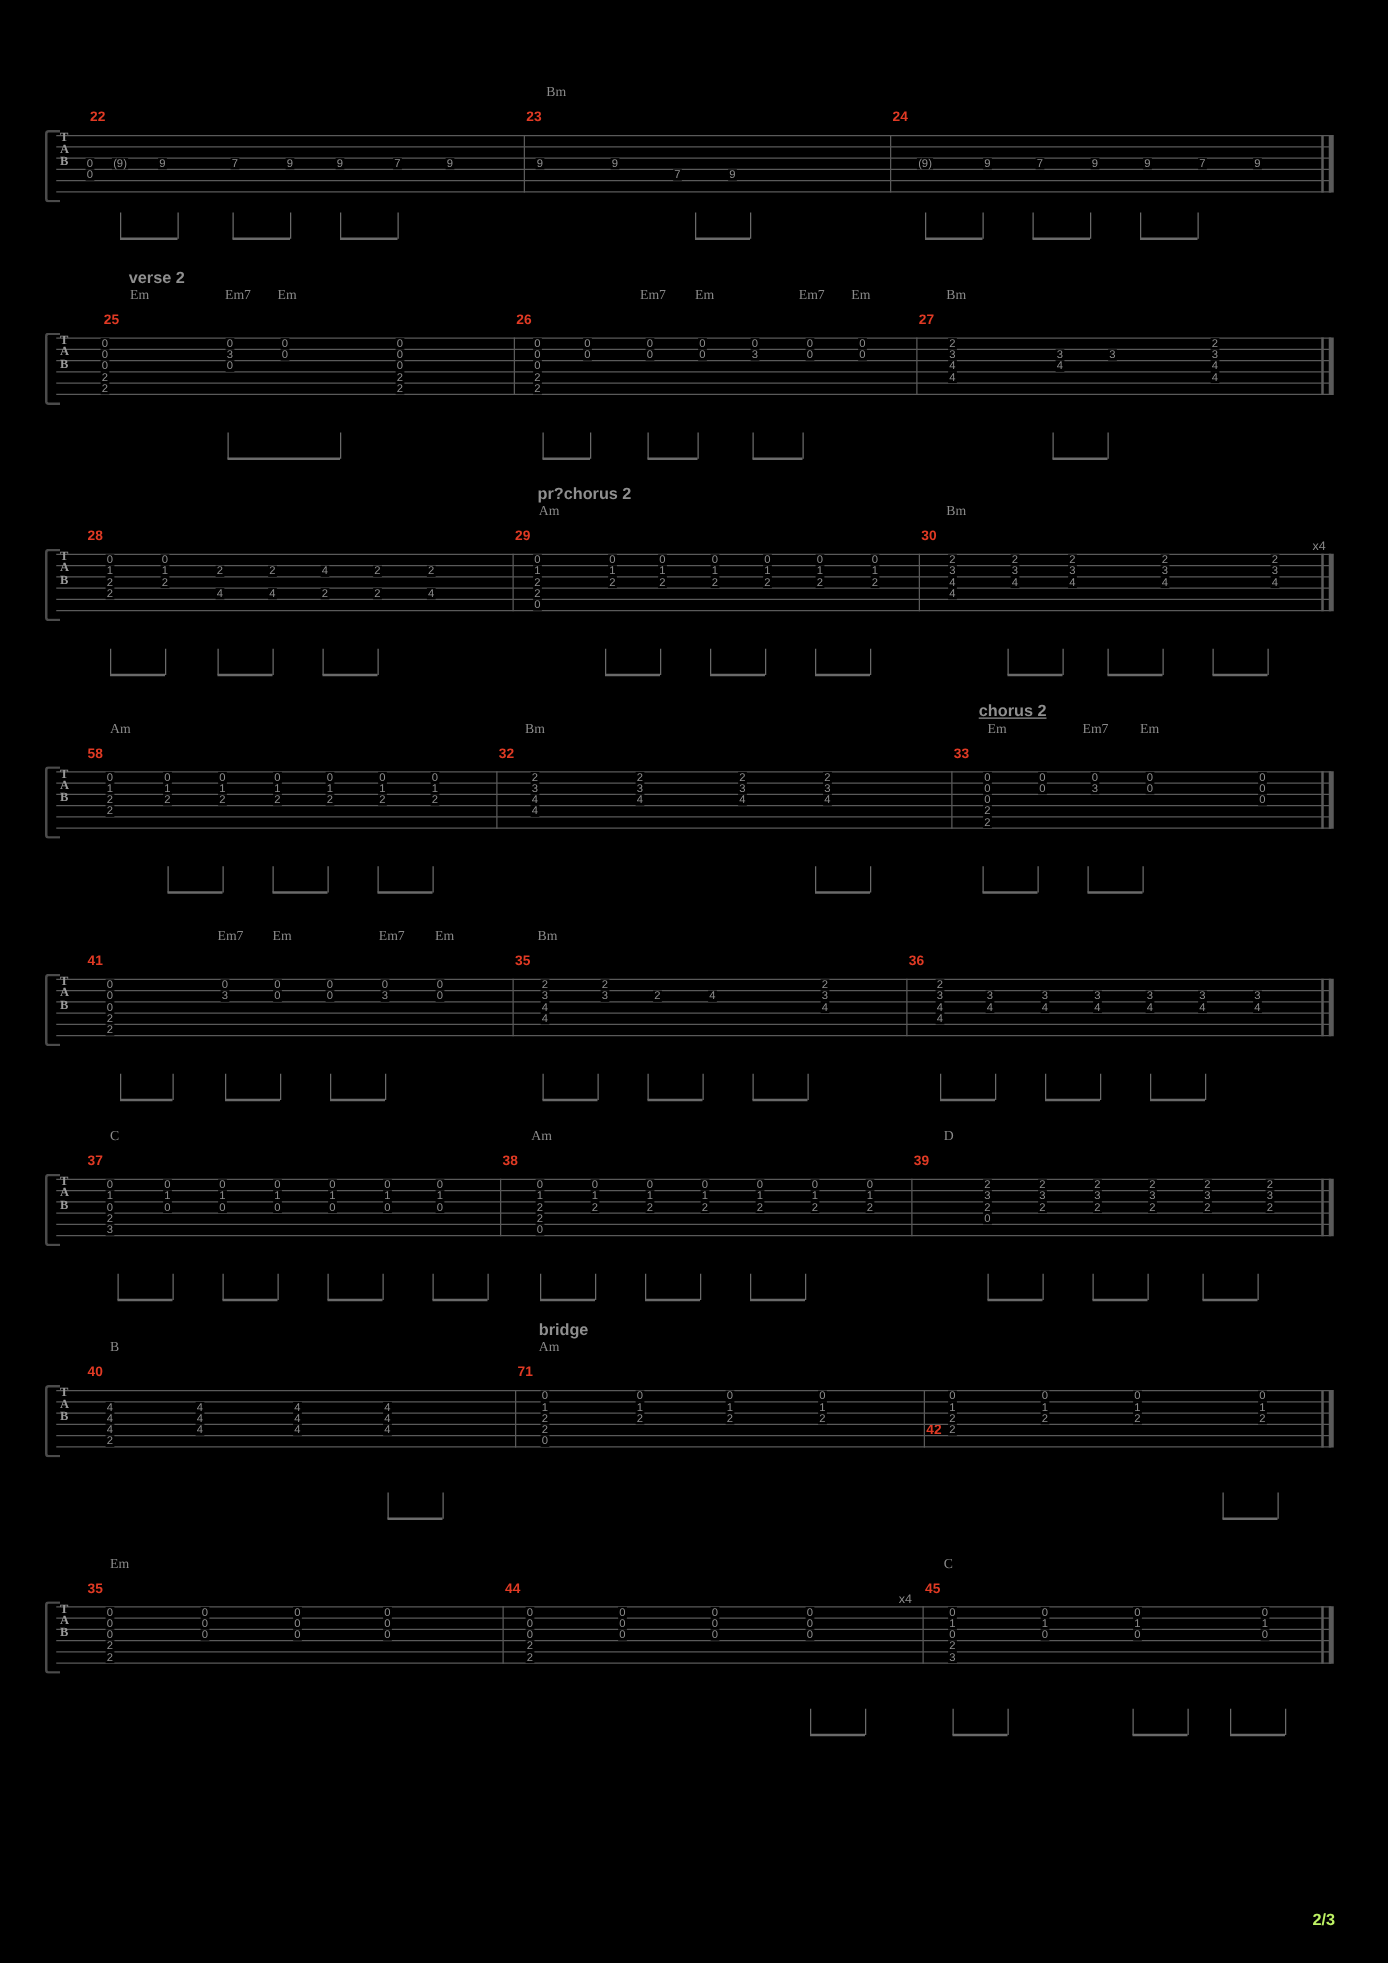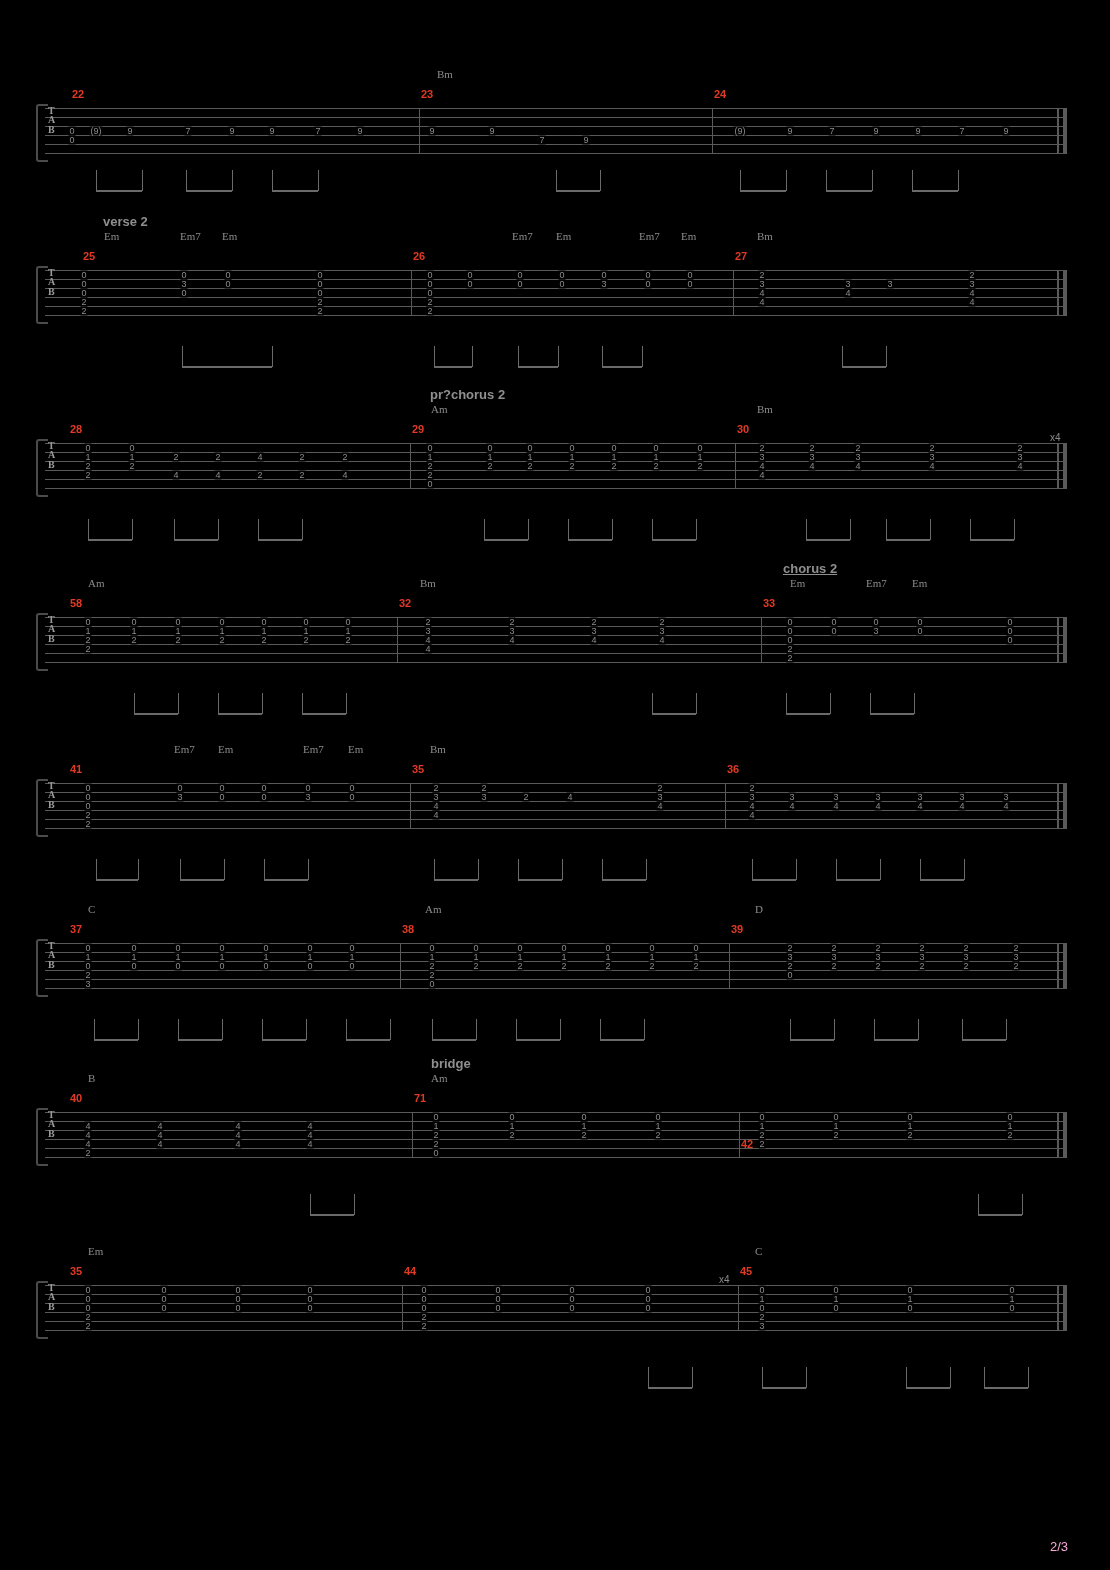--- a/index.html
+++ b/index.html
@@ -134,24 +134,25 @@
     background: #6a6a6a;
   }
   .beam {
     position: absolute;
     height: 2px;
     background: #6a6a6a;
   }
   .pagenum {
     position: absolute;
     right: 42px;
-    bottom: 16px;
+    bottom: 27px;
     font-size: 13px;
-    color: #f9a8d4;
+    color: #bef264;
     font-family: "Liberation Sans", sans-serif;
+    font-weight: bold;
   }
 </style>
 </head>
 <body>
 
 <div class="page">
   <div id="systems-root">
       <div class="system" style="top: 108px;">
         <div class="chord" style="left: 437px; top: -40px;">Bm</div>
         <div class="measnum" style="left: 72px; top: -20px;">22</div>

